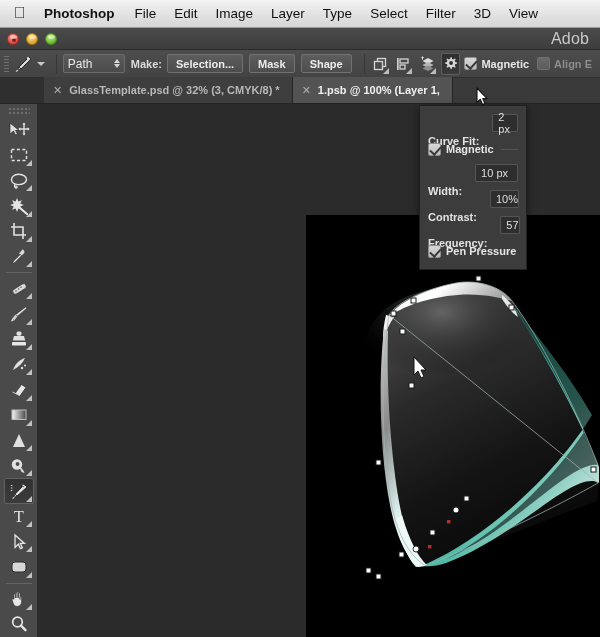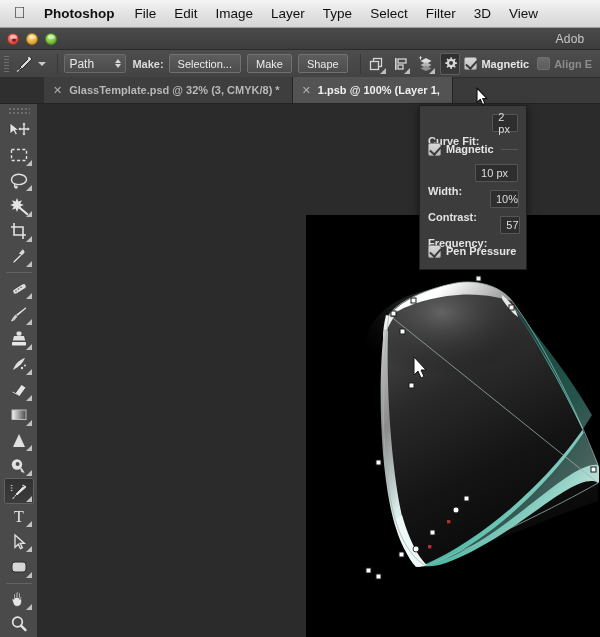--- a/index.html
+++ b/index.html
@@ -51,21 +51,21 @@
   .light.red    { background: radial-gradient(circle at 40% 30%, #ff9a92, #e0473e 70%); border: 1px solid #a32f28; }
   .light.yellow { background: radial-gradient(circle at 40% 30%, #ffe08a, #e0a32a 70%); border: 1px solid #a87a17; }
   .light.green  { background: radial-gradient(circle at 40% 30%, #c4f08a, #67b52c 70%); border: 1px solid #4b8a1e; }
   .light.red::before {
     content:""; position:absolute; left:4px; top:4px; width:4px; height:4px;
     border-radius:50%; background:#7d1d18;
   }
   .win-title {
     position: absolute; left: 0; top: 0; width: 600px; height: 22px;
     display: flex; align-items: center; justify-content: center;
-    font-size: 12px; color: #c8c8c8; letter-spacing: .2px;
+    font-size: 16px; color: #c8c8c8; letter-spacing: .2px;
     padding-left: 540px;
   }
 
   
   .optionsbar {
     position: absolute; left: 0; top: 22px; width: 600px; height: 28px;
     background: linear-gradient(to bottom, #4d4d4d 0%, #434343 100%);
     border-bottom: 1px solid #2d2d2d;
     display: flex; align-items: center;
     font-size: 11px; color: #d8d8d8;
@@ -92,21 +92,21 @@
   .ps-select .lbl { flex: 1; }
   .stepper { display: flex; flex-direction: column; gap: 1px; margin-left: 4px; }
   .stepper i { width:0;height:0;border-left:3px solid transparent;border-right:3px solid transparent; display:block; }
   .stepper i.up { border-bottom: 4px solid #d8d8d8; }
   .stepper i.dn { border-top: 4px solid #d8d8d8; }
   .label-txt { margin: 0 5px 0 6px; font-weight: bold; color: #dcdcdc; font-size: 11px; }
   .ps-btn {
     height: 19px; background: linear-gradient(to bottom,#5d5d5d,#4d4d4d);
     border: 1px solid #717171; border-radius: 2px;
     display: flex; align-items: center; justify-content: center;
-    padding: 0 8px; font-size: 11px; color: #ececec; font-weight: normal;
+    padding: 0 8px; font-size: 11px; color: #ececec; font-weight: bold;
     margin-right: 6px;
   }
   .icon-btn {
     width: 24px; height: 22px; display: flex; align-items: center; justify-content: center;
     position: relative; margin-right: 4px;
   }
   .icon-btn.active {
     background: linear-gradient(to bottom,#2e2e2e,#3a3a3a);
     border: 1px solid #5e5e5e; border-radius: 2px;
   }
@@ -255,21 +255,21 @@
       <div class="ps-select">
         <span class="lbl">Path</span>
         <span class="stepper">
             <i class="up"></i>
             <i class="dn"></i>
           </span>
       </div>
 
       <span class="label-txt">Make:</span>
       <div class="ps-btn">Selection...</div>
-      <div class="ps-btn">Make</div>
+      <div class="ps-btn">Mask</div>
       <div class="ps-btn">Shape</div>
 
       <div class="vsep"></div>
 
       <div class="icon-btn">
         <svg class="ic" width="17" height="16" viewBox="0 0 17 16">
           <rect x="5.5" y="2.5" width="8" height="8" fill="none" stroke="#d5d5d5" stroke-width="1.3"></rect>
           <rect x="2.5" y="5.5" width="8" height="8" fill="#4d4d4d" stroke="#d5d5d5" stroke-width="1.3"></rect>
         </svg>
         <span class="mini-tri"></span>

